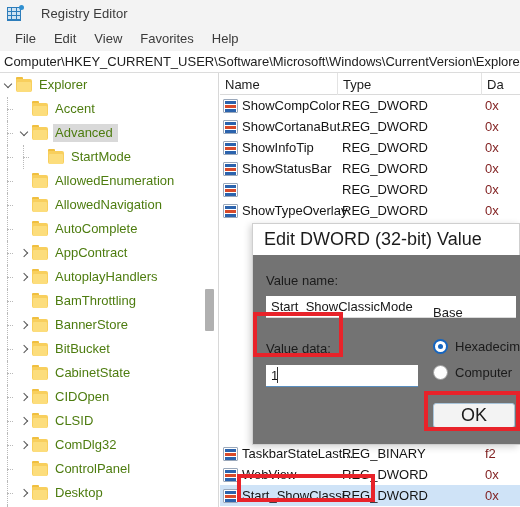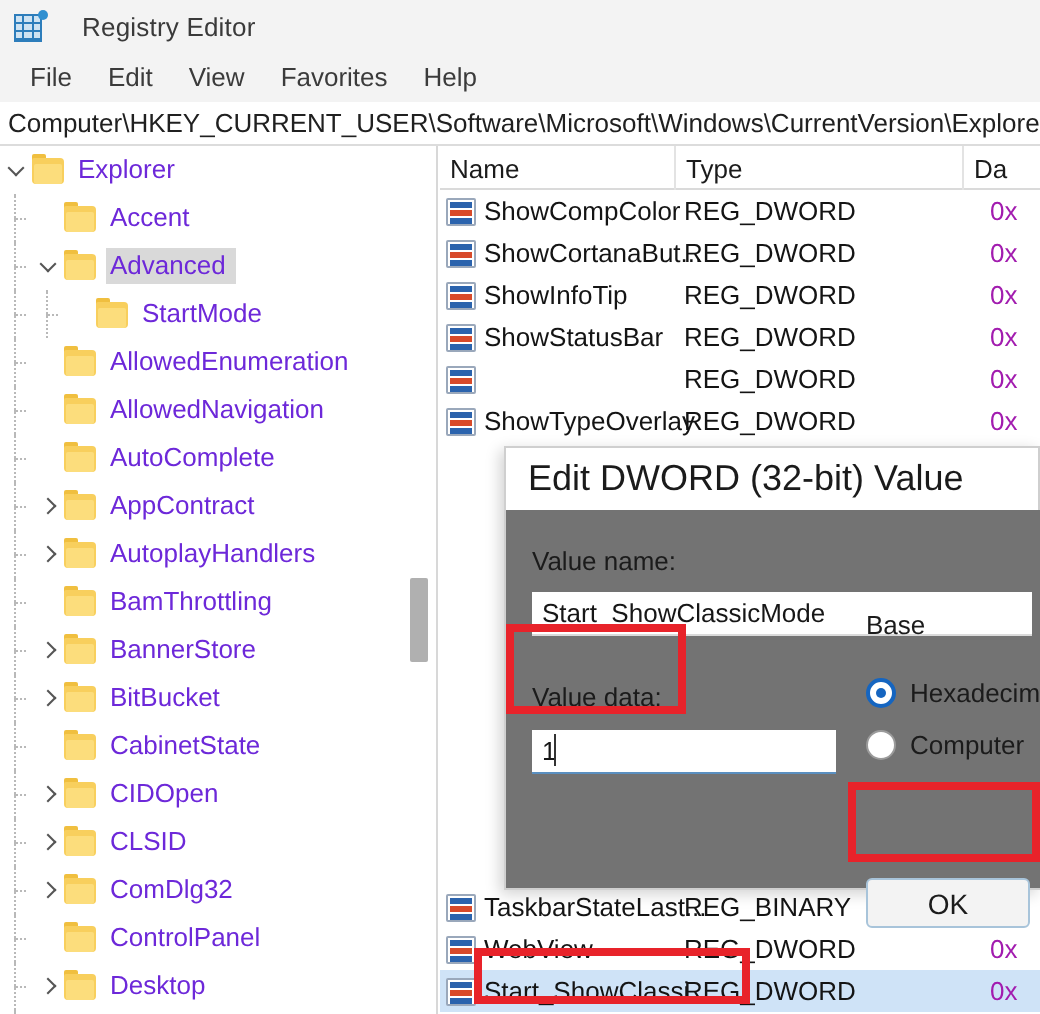--- a/index.html
+++ b/index.html
@@ -129,21 +129,21 @@
   }
   .folder .tab {
     position: absolute; left: 0; top: -2px; width: 7px; height: 3px;
     background: #f0bf3f; border-radius: 1px 1px 0 0;
   }
   .folder .front {
     position: absolute; left: 1px; top: 3px; width: 14px; height: 10px;
     background: #fcdd7c; border-radius: 1px;
   }
   .tlabel {
-    font-size: 13px; color: #6d28d9;
+    font-size: 13px; color: #4d7c0f;
     padding: 1px 5px 2px 2px;
   }
 
   .tree-scroll {
     position: absolute; right: 3px; top: 0;
     width: 11px; height: 434px;
     background: #ffffff;
   }
   .tree-scroll .thumb {
     position: absolute; left: 1px; width: 9px;
@@ -195,22 +195,22 @@
   .vicon .b3 { top: 9px; }
   .rname {
     font-size: 13px; color: #141414;
     width: 114px; overflow: hidden; text-overflow: ellipsis;
   }
   .rtype {
     font-size: 13px; color: #141414;
     position: absolute; left: 122px;
   }
   .rdata {
-    font-size: 13px; color: #a21caf;
-    position: absolute; left: 275px;
+    font-size: 13px; color: #7f1d1d;
+    position: absolute; left: 265px;
   }
 
   
   .dialog {
     position: absolute; left: 252px; top: 223px;
     width: 268px; height: 222px;
     background: #f0f0f0;
     border: 1px solid #cfcfcf;
     box-shadow: -2px 2px 7px rgba(0,0,0,.18);
   }
@@ -265,21 +265,21 @@
     width: 5px; height: 5px; border-radius: 50%; background: #1565c0;
   }
   .radio-row span { font-size: 13px; color: #1b1b1b; white-space: nowrap; }
   .okbtn {
     position: absolute; left: 180px; top: 148px;
     width: 82px; height: 25px;
     background: #f3f3f3;
     border: 1px solid #a8c4da;
     border-radius: 3px;
     font-family: "Liberation Sans", sans-serif;
-    font-size: 14px; color: #1b1b1b; margin-top: 36px;
+    font-size: 18px; color: #1b1b1b;
   }
 
   
   .redbox {
     position: absolute;
     border: 4px solid #e8232a;
     pointer-events: none;
   }
   .rb-valdata { left: 253px; top: 312px; width: 90px; height: 45px; }
   .rb-ok      { left: 424px; top: 391px; width: 96px; height: 40px; }

